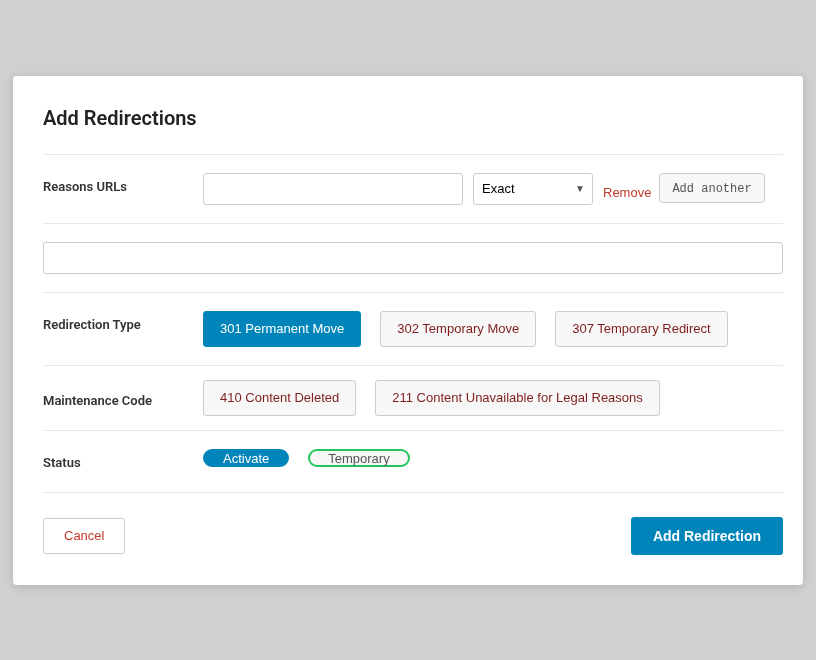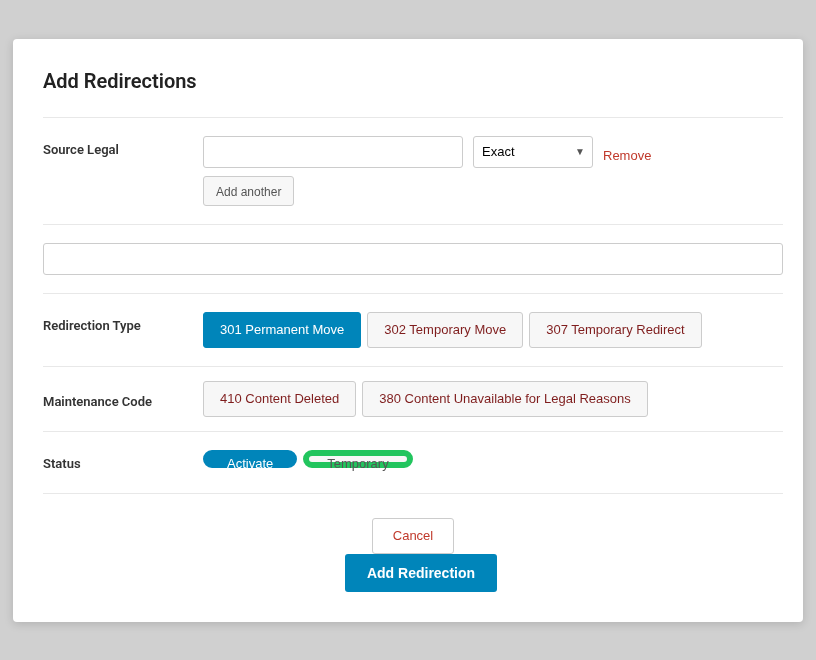--- a/index.html
+++ b/index.html
@@ -36,21 +36,21 @@
       width: 160px;
       min-width: 160px;
       font-weight: 600;
       font-size: 13px;
       color: #333;
       padding-top: 6px;
     }
     .form-content {
       flex: 1;
       display: flex;
-      flex-direction: column;
+      flex-direction: row;
       gap: 8px;
     }
     .source-row {
       display: flex;
       align-items: center;
       gap: 10px;
     }
     .source-input {
       width: 260px;
       height: 32px;
@@ -98,73 +98,73 @@
       display: inline-block;
       height: 30px;
       padding: 0 12px;
       border: 1px solid #ccc;
       border-radius: 3px;
       background: #f7f7f7;
       font-size: 12px;
       color: #555;
       cursor: pointer;
       line-height: 30px;
+      font-family: Liberation Mono, monospace;
     }
     .destination-input {
       width: 100%;
       height: 32px;
       border: 1px solid #ccc;
       border-radius: 3px;
       padding: 0 8px;
       font-size: 13px;
       outline: none;
     }
     .button-group {
       display: flex;
-      gap: 6px;
+      gap: 19px;
       flex-wrap: wrap;
     }
     .type-btn {
       height: 36px;
       padding: 0 16px;
       border: 1px solid #ccc;
       border-radius: 3px;
       background: #f7f7f7;
       font-size: 13px;
       color: #7f1d1d;
       cursor: pointer;
     }
     .type-btn.active {
       background: #0085ba;
       border-color: #0085ba;
       color: #fff;
     }
     .status-btn {
       height: 18px;
       padding: 0 18px;
-      border: 6px solid #22c55e;
+      border: 2px solid #22c55e;
       border-radius: 13px;
       background: #f7f7f7;
       font-size: 13px;
       color: #555;
       cursor: pointer;
     }
     .status-btn.active {
       background: #0085ba;
       border-color: #0085ba;
       color: #fff;
     }
     .footer {
       display: flex;
       justify-content: space-between;
       align-items: center;
       padding-top: 24px;
       border-top: 1px solid #e8e8e8;
       margin-top: 4px;
-      flex-direction: column;
     }
     .cancel-btn {
       height: 36px;
       padding: 0 20px;
       border: 1px solid #ccc;
       border-radius: 3px;
       background: #fff;
       font-size: 13px;
       color: #c0392b;
       cursor: pointer;
@@ -187,21 +187,21 @@
       padding: 14px 0;
     }
   </style>
 </head>
 <body>
 
 <div class="modal">
   <div class="modal-title">Add Redirections</div>
 
   <div class="form-row">
-    <div class="form-label">Source Legal</div>
+    <div class="form-label">Reasons URLs</div>
     <div class="form-content">
       <div class="source-row">
         <input type="text" class="source-input" placeholder="" style="">
         <div class="select-wrapper">
           <select class="exact-select">
             <option>Exact</option>
             <option>Regex</option>
             <option>Contains</option>
           </select>
           <span class="select-arrow">▼</span>
@@ -229,21 +229,21 @@
         <button class="type-btn">307 Temporary Redirect</button>
       </div>
     </div>
   </div>
 
   <div class="maintenance-row form-row">
     <div class="form-label">Maintenance Code</div>
     <div class="form-content">
       <div class="button-group">
         <button class="type-btn">410 Content Deleted</button>
-        <button class="type-btn">380 Content Unavailable for Legal Reasons</button>
+        <button class="type-btn">211 Content Unavailable for Legal Reasons</button>
       </div>
     </div>
   </div>
 
   <div class="form-row">
     <div class="form-label">Status</div>
     <div class="form-content">
       <div class="button-group">
         <button class="status-btn active">Activate</button>
         <button class="status-btn">Temporary</button>

